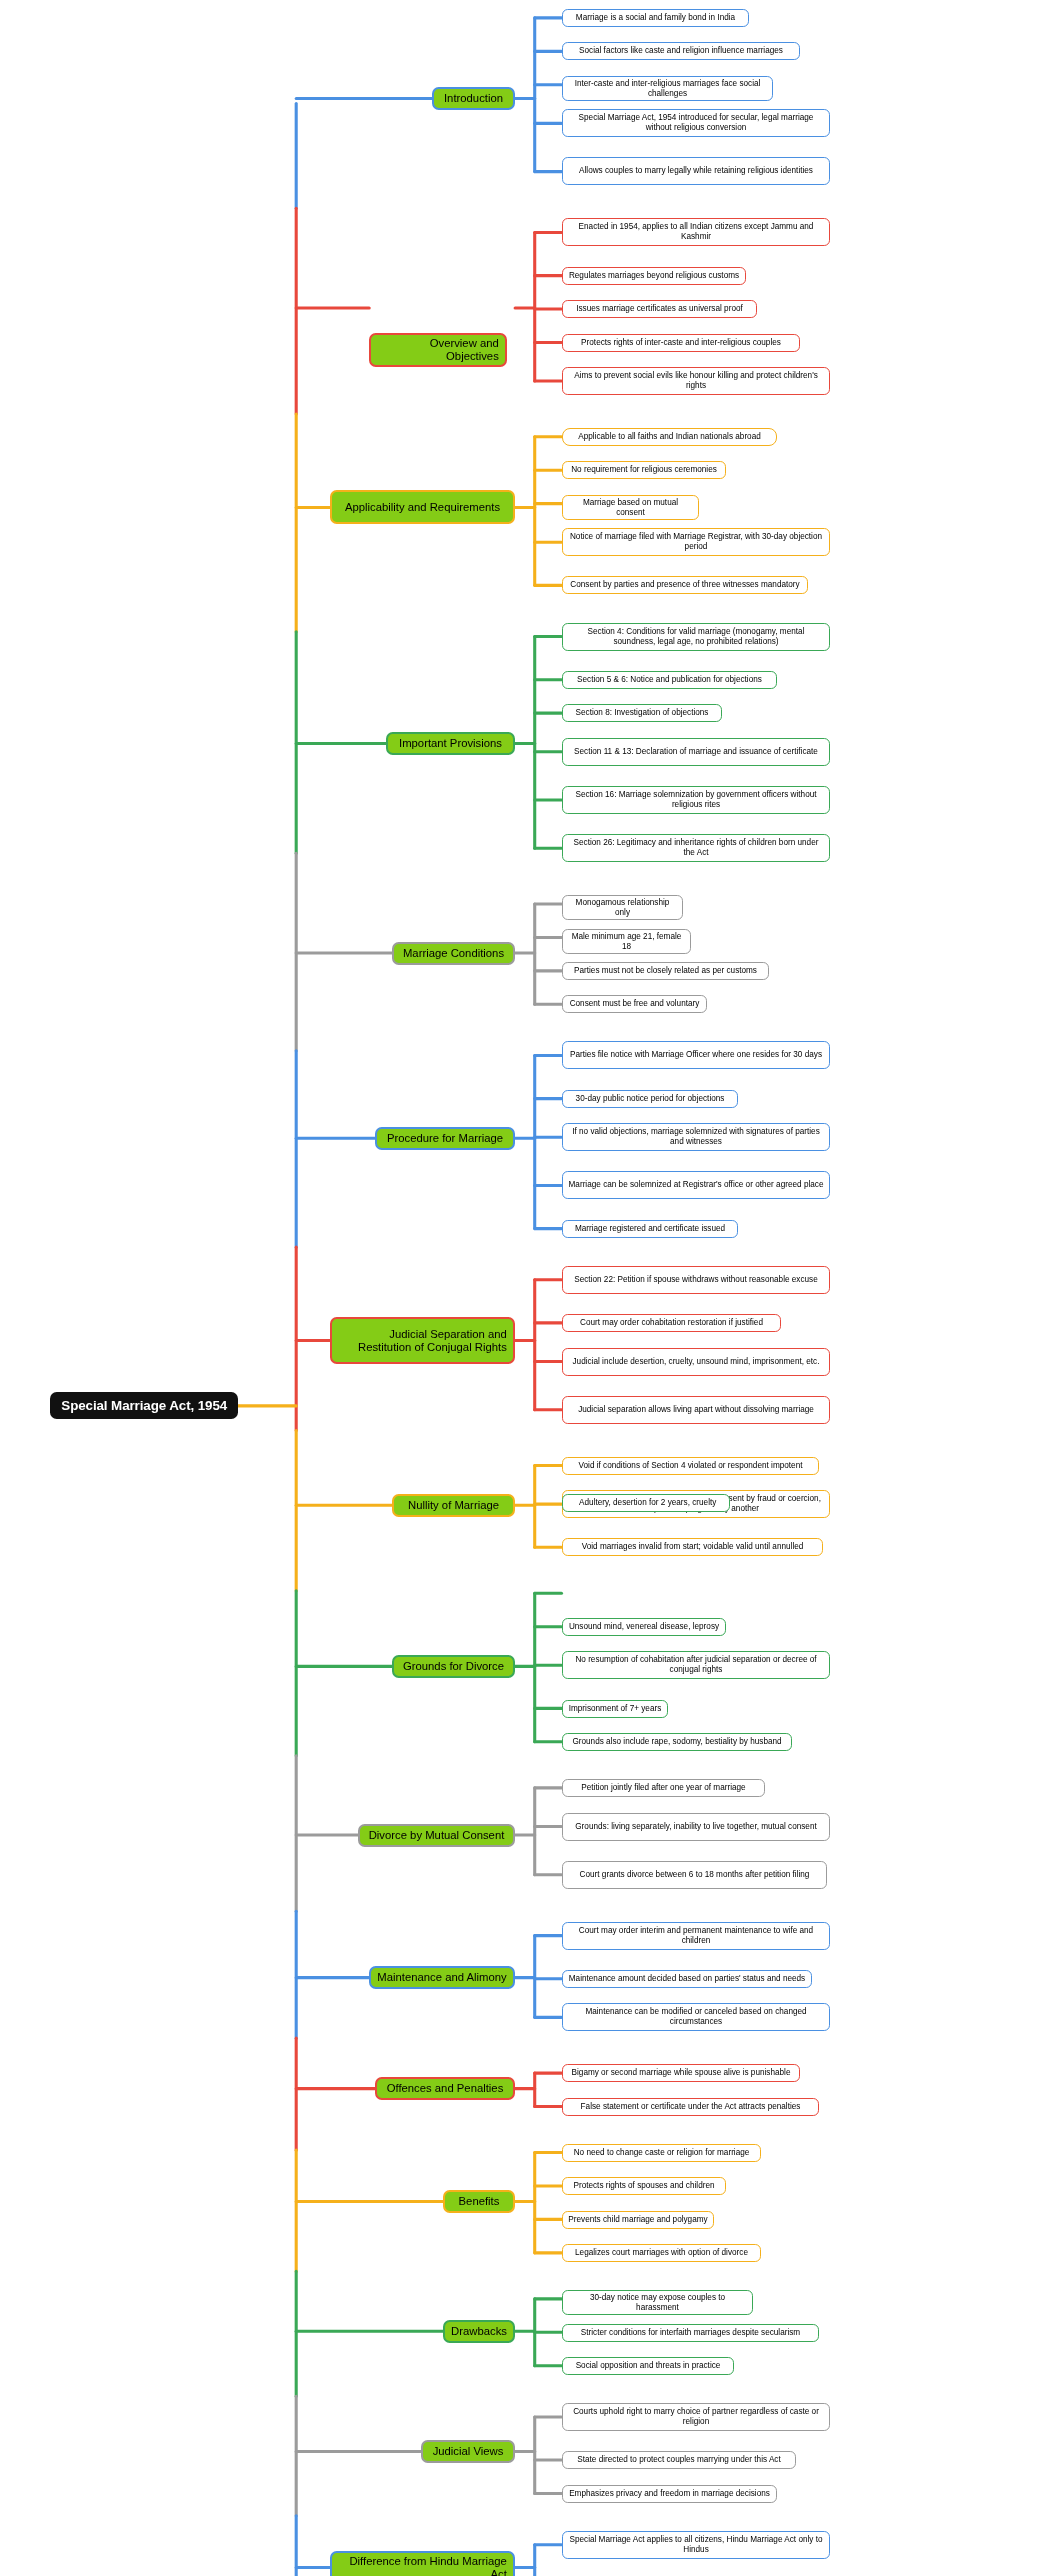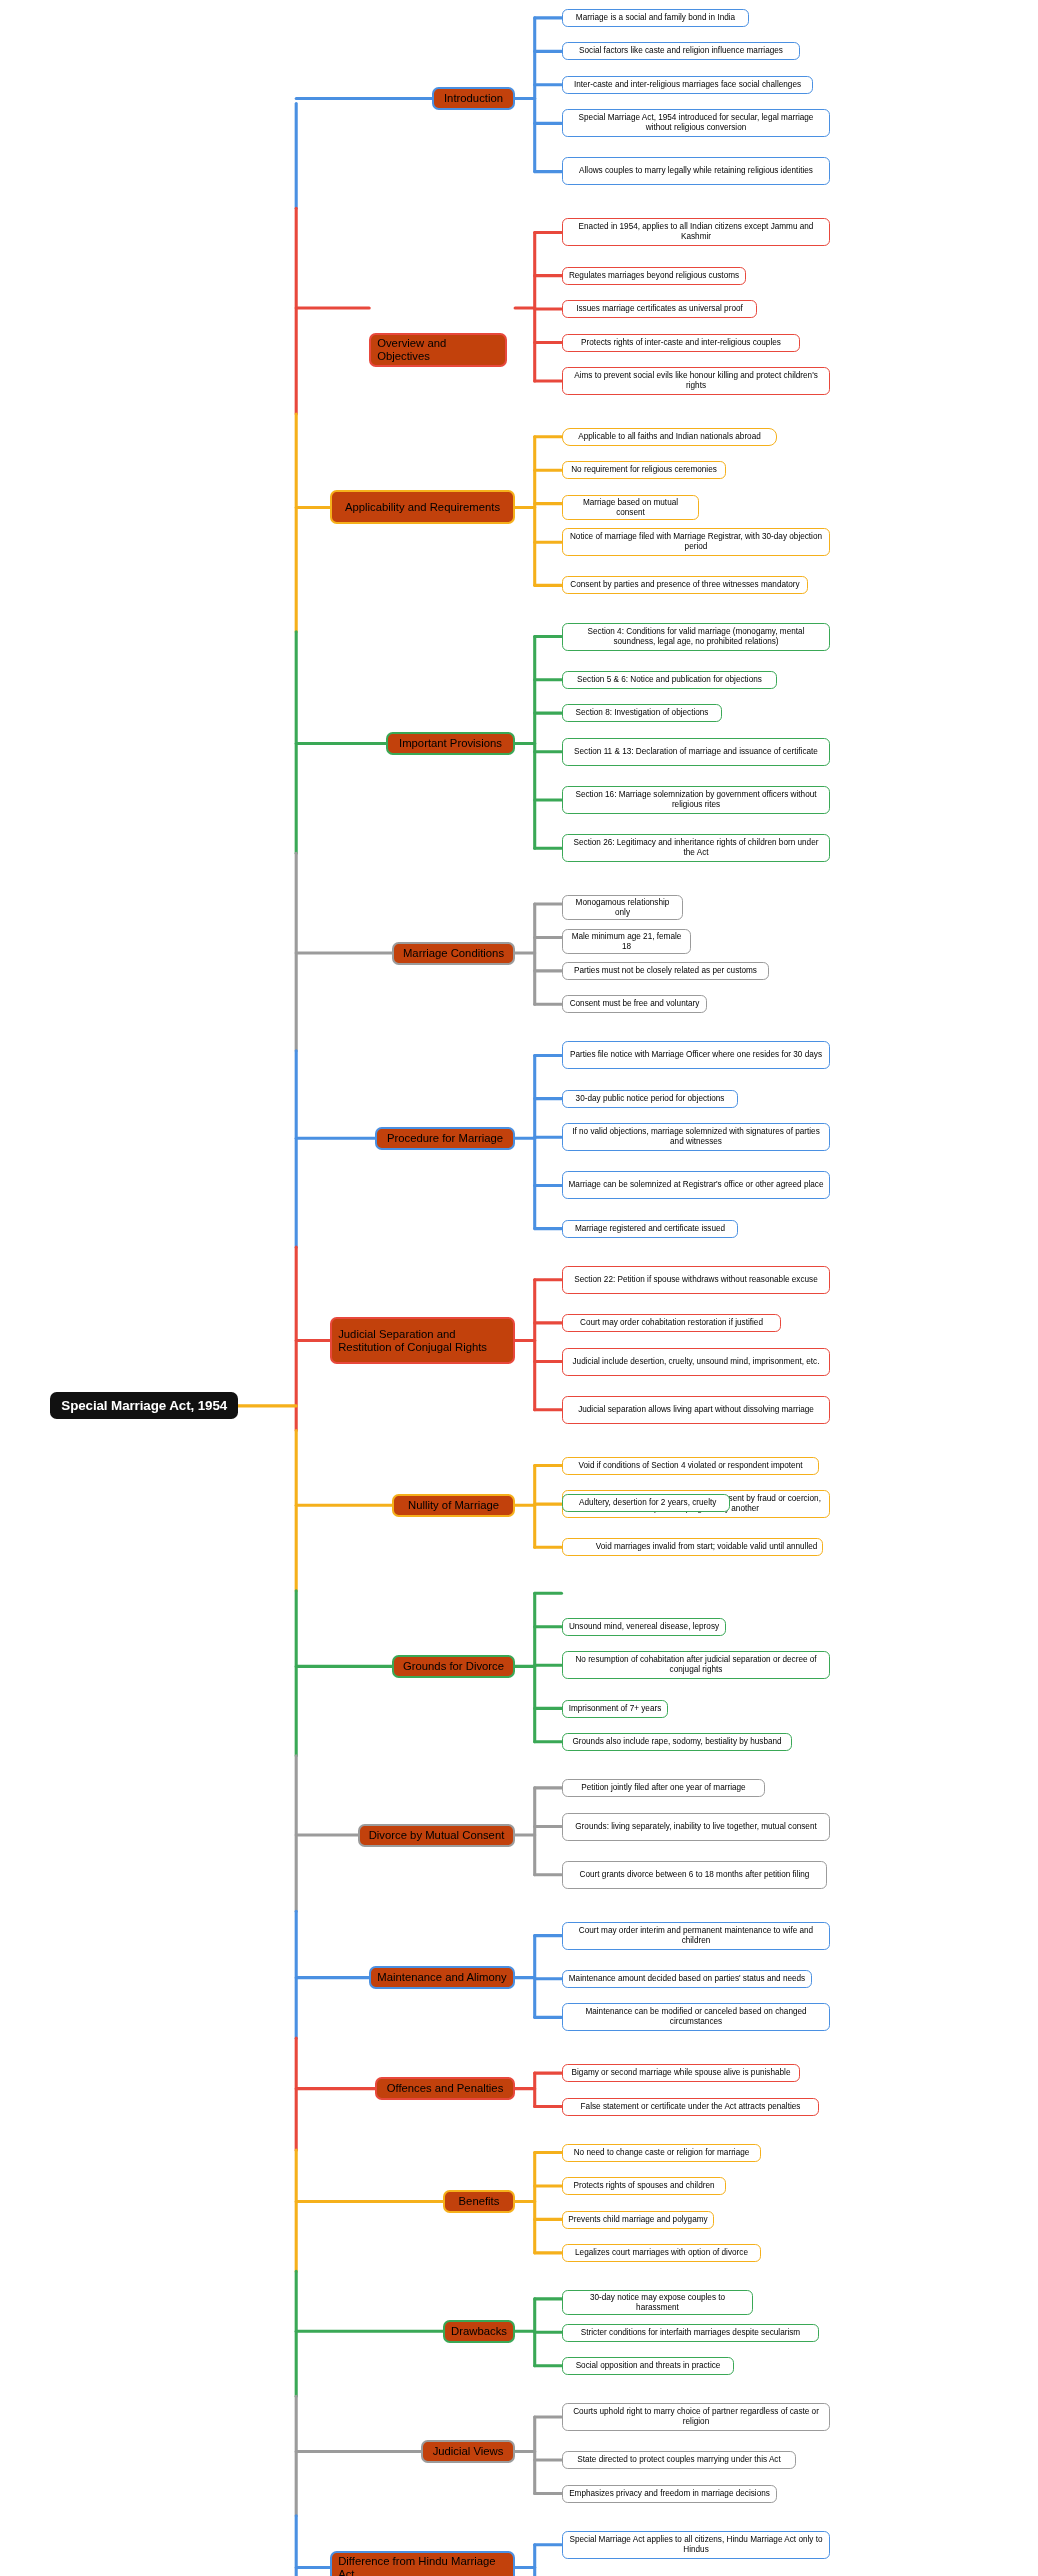--- a/index.html
+++ b/index.html
@@ -39,22 +39,22 @@
     font-size: 13.4px;
     letter-spacing: -0.1px;
     white-space: nowrap;
   }
   
   .branch-node {
     position: absolute;
     display: flex;
     align-items: center;
     justify-content: center;
-    text-align: left;
-    background: #c2410c;
+    text-align: right;
+    background: #84cc16;
     border-radius: 6.7px;
     border-style: solid;
     border-width: 2.1px;
     color: #000000;
     font-size: 11.3px;
     line-height: 1.14;
     padding: 2.1px 6.2px;
   }
   
   .leaf-node {
@@ -222,21 +222,21 @@
   <div id="nodes">
       <div class="branch-node" style="left: 432px; top: 87px; width: 83px; min-height: 23px; border-color: rgb(74, 144, 226);">
         <span>Introduction</span>
       </div>
       <div class="leaf-node" style="left: 562px; top: 9px; width: 187px; min-height: 17.5px; border-color: rgb(74, 144, 226);">
         <span>Marriage is a social and family bond in India</span>
       </div>
       <div class="leaf-node" style="left: 562px; top: 42px; width: 238px; min-height: 17.5px; border-color: rgb(74, 144, 226);">
         <span>Social factors like caste and religion influence marriages</span>
       </div>
-      <div class="leaf-node" style="left: 562px; top: 76px; width: 251px; min-height: 17.5px; border-color: rgb(74, 144, 226);">
+      <div class="leaf-node" style="left: 562px; top: 76px; width: 211px; min-height: 17.5px; border-color: rgb(74, 144, 226);">
         <span>Inter-caste and inter-religious marriages face social challenges</span>
       </div>
       <div class="leaf-node" style="left: 562px; top: 109px; width: 268px; min-height: 28px; border-color: rgb(74, 144, 226);">
         <span>Special Marriage Act, 1954 introduced for secular, legal marriage without religious conversion</span>
       </div>
       <div class="leaf-node" style="left: 562px; top: 157px; width: 268px; min-height: 28px; border-color: rgb(74, 144, 226);">
         <span>Allows couples to marry legally while retaining religious identities</span>
       </div>
       <div class="branch-node" style="left: 369px; top: 296px; width: 138px; min-height: 23px; border-color: rgb(232, 72, 60); margin-top: 37px;">
         <span>Overview and Objectives</span>
@@ -345,21 +345,21 @@
       </div>
       <div class="branch-node" style="left: 392px; top: 1494px; width: 123px; min-height: 23px; border-color: rgb(245, 176, 27);">
         <span>Nullity of Marriage</span>
       </div>
       <div class="leaf-node" style="left: 562px; top: 1457px; width: 257px; min-height: 17.5px; border-color: rgb(245, 176, 27);">
         <span>Void if conditions of Section 4 violated or respondent impotent</span>
       </div>
       <div class="leaf-node" style="left: 562px; top: 1490px; width: 268px; min-height: 28px; border-color: rgb(245, 176, 27);">
         <span>Voidable if marriage not consummated, consent by fraud or coercion, or respondent pregnant by another</span>
       </div>
-      <div class="leaf-node" style="left: 562px; top: 1538px; width: 261px; min-height: 17.5px; border-color: rgb(245, 176, 27); justify-content: flex-end;">
+      <div class="leaf-node" style="left: 562px; top: 1538px; width: 261px; min-height: 17.5px; border-color: rgb(245, 176, 27);">
         <span>Void marriages invalid from start; voidable valid until annulled</span>
       </div>
       <div class="branch-node" style="left: 392px; top: 1655px; width: 123px; min-height: 23px; border-color: rgb(58, 168, 86);">
         <span>Grounds for Divorce</span>
       </div>
       <div class="leaf-node" style="left: 562px; top: 1494px; width: 168px; min-height: 17.5px; border-color: rgb(58, 168, 86); padding-left: 8px;">
         <span>Adultery, desertion for 2 years, cruelty</span>
       </div>
       <div class="leaf-node" style="left: 562px; top: 1618px; width: 164px; min-height: 17.5px; border-color: rgb(58, 168, 86);">
         <span>Unsound mind, venereal disease, leprosy</span>

